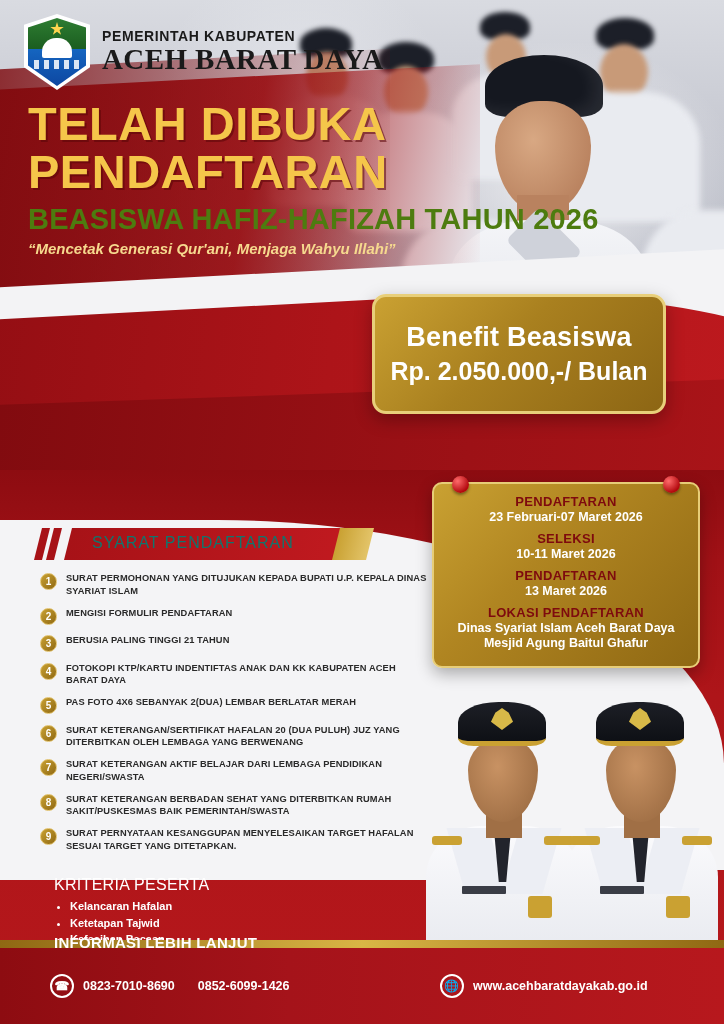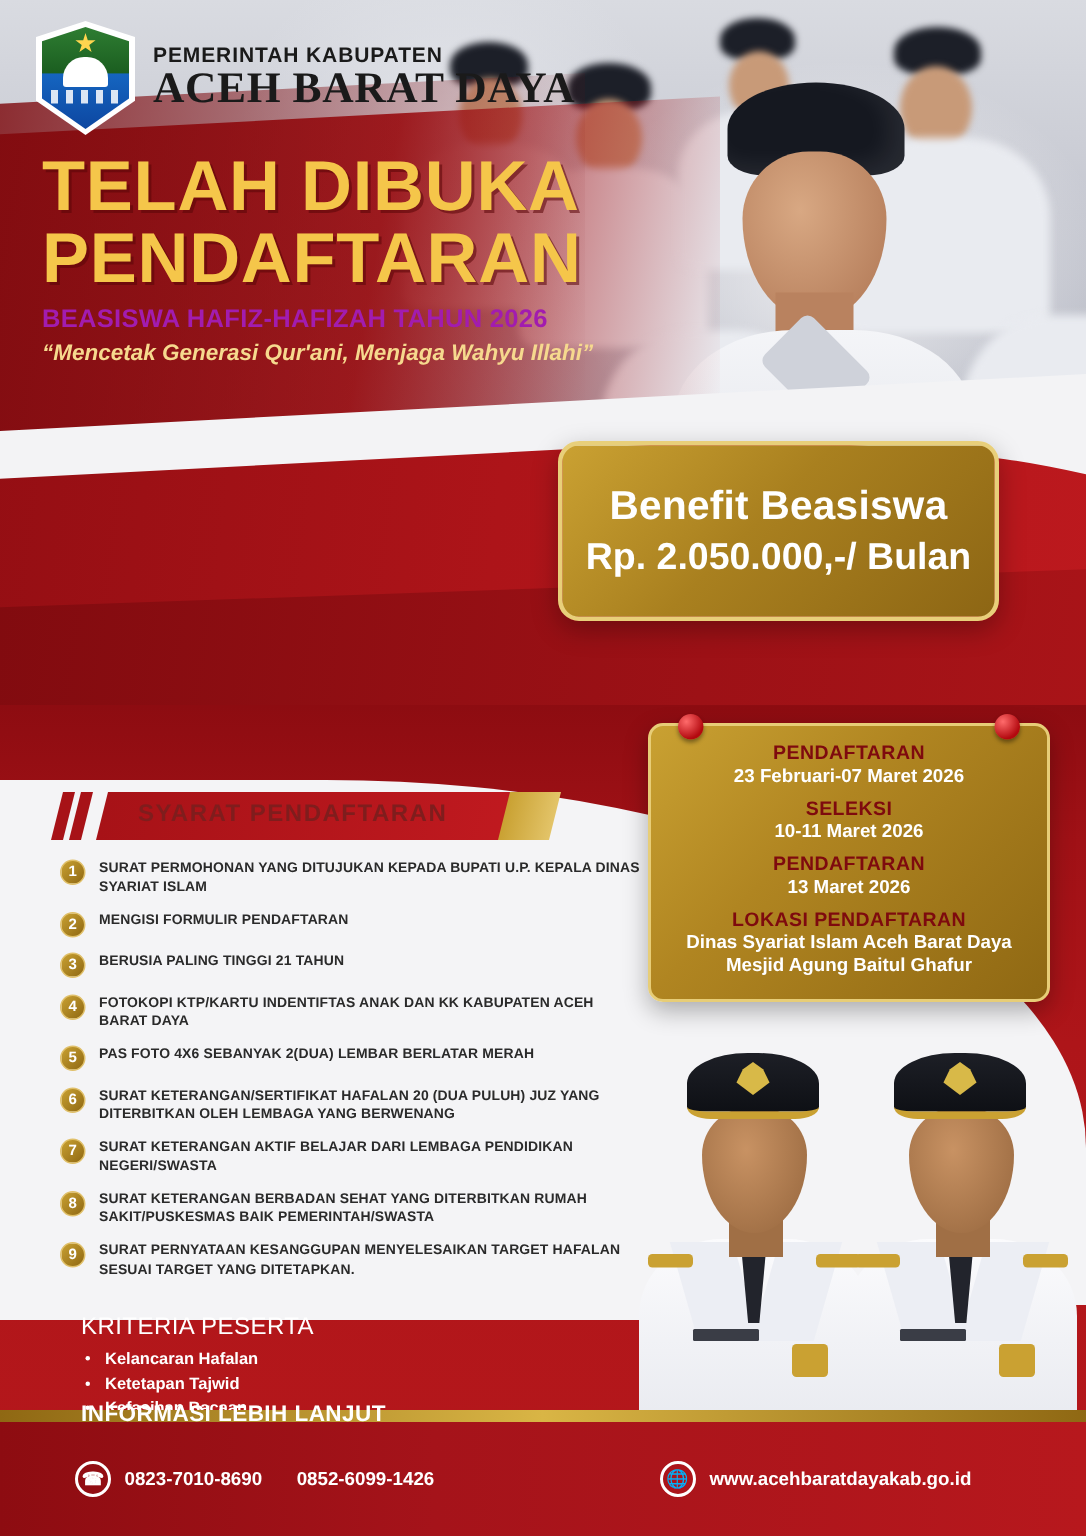--- a/index.html
+++ b/index.html
@@ -102,21 +102,21 @@
   .header-text .l2 { font-size:29px; font-weight:800; letter-spacing:.4px;font-family:Liberation Serif, serif; }
 
   
   .headline { position:absolute; left:28px; top:88px;margin-top:12px; }
   .hl-1 {
     font-size:47px; font-weight:800; color:#f5c64a; letter-spacing:.5px; line-height:1.03;
     text-shadow: 2px 2px 0 rgba(90,6,8,.55);
   }
   .hl-2 {
     margin-top:6px;
-    font-size:17px; font-weight:800; color:#a21caf; letter-spacing:.2px;
+    font-size:29px; font-weight:800; color:#4d7c0f; letter-spacing:.2px;
   }
   .hl-3 {
     margin-top:4px; font-size:15px; font-style:italic; font-weight:700; color:#f6d98e;
   }
 
   
   .swoosh-white {
     position:absolute; left:-60px; top:268px; width:860px; height:180px;
     background:#f3f3f5;
     border-radius: 0 0 55% 18%;
@@ -189,21 +189,21 @@
   .syarat-head .bar-gold {
     position:absolute; left:300px; top:0; width:34px; height:32px;
     background: linear-gradient(90deg,#c9a132,#e3c469);
     transform: skewX(-14deg);
   }
   .syarat-head .tick {
     position:absolute; top:0; width:8px; height:32px; background:#a71217; transform: skewX(-14deg);
   }
   .syarat-head .t1 { left:2px; } .syarat-head .t2 { left:14px; }
   .syarat-head .txt {
-    position:absolute; left:56px; top:6px; color:#7f1d1d; font-size:16px; font-weight:700; letter-spacing:1px;
+    position:absolute; left:56px; top:6px; color:#0f766e; font-size:16px; font-weight:400; letter-spacing:1px;
   }
 
   .req-list { position:absolute; left:40px; top:572px; width:390px; }
   .req { display:flex; align-items:flex-start; gap:9px; margin-bottom:9.5px; }
   .req .num {
     flex:0 0 auto; width:17px; height:17px; border-radius:50%;
     background: linear-gradient(135deg,#c9a132,#8f6813);
     color:#ffffff; font-size:10px; font-weight:800;
     display:flex; align-items:center; justify-content:center; margin-top:1px;
     border:1px solid #e0c06a;

